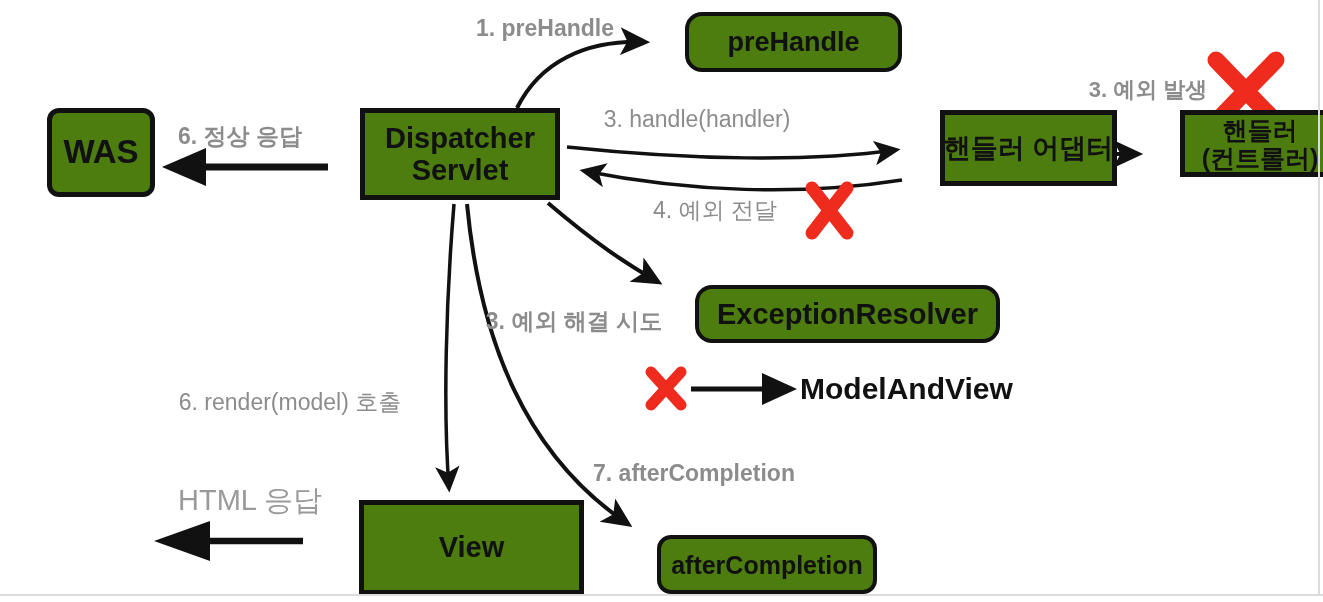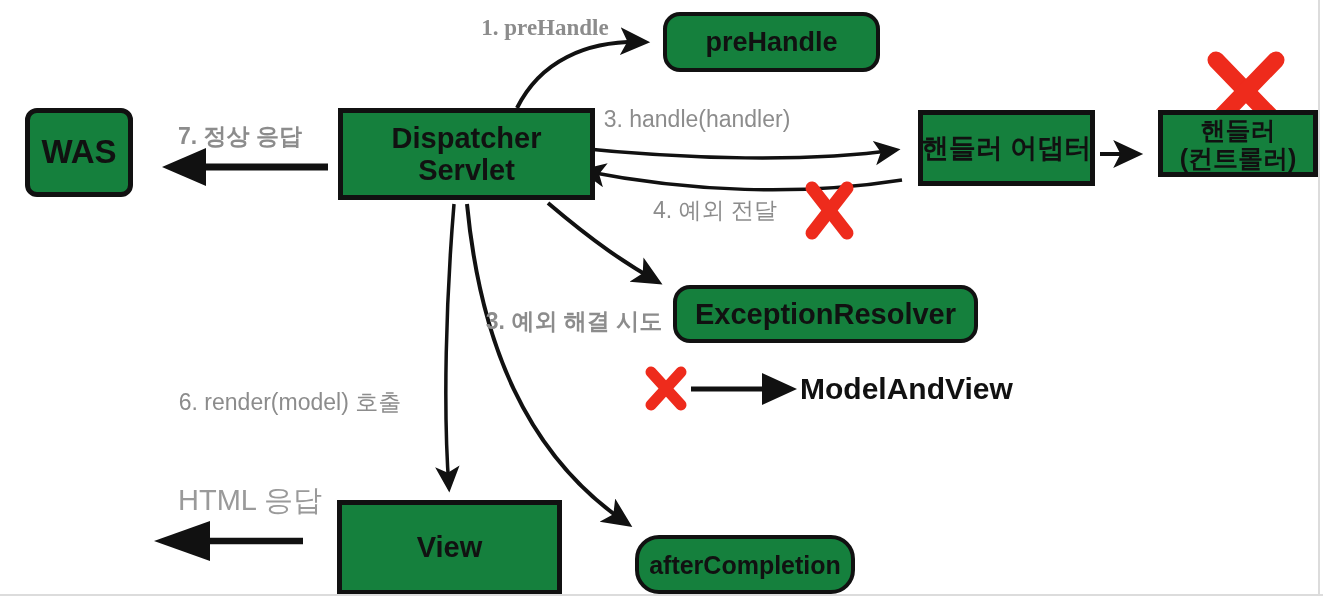--- a/index.html
+++ b/index.html
@@ -3,25 +3,25 @@
 <meta charset="utf-8">
 <style>
   html,body { margin:0; padding:0; background:#fff; }
   #stage {
     position:relative; width:1323px; height:602px; overflow:hidden;
     background:#ffffff;
     font-family:"Liberation Sans","DejaVu Sans",sans-serif;
   }
   #arrows { position:absolute; left:0; top:0; width:1323px; height:602px; }
   .box {
-    position:absolute; box-sizing:border-box; background:#15803d;
+    position:absolute; box-sizing:border-box; background:#4d7c0f;
     border:5px solid var(--stroke-black,#111);
     display:flex; flex-direction:column; align-items:center; justify-content:center;
     font-weight:bold; color:var(--stroke-black,#111);
-    text-align:center; line-height:1.12; white-space:nowrap;
+    text-align:center; line-height:1.12; white-space:nowrap;margin-left:22px;
   }
   .rounded { border-width:4px; border-radius:17px; }
   .lbl {
     position:absolute; color:var(--label-gray,#8c8c8c); white-space:nowrap;
     transform:translate(-50%,-50%); font-size:23px;
   }
   .bold { font-weight:bold; }
   .x-mark { stroke:var(--error-x,#ee2b1c); stroke-linecap:round; fill:none; }
   .stroke { stroke:var(--stroke-black,#111); fill:none; }
   .fill { fill:var(--stroke-black,#111); stroke:none; }
@@ -75,21 +75,21 @@
     <g class="x-mark" stroke-width="11">
       <path d="M 651 372 L 681 405"></path>
       <path d="M 681 372 L 651 405"></path>
     </g>
   </svg>
 
   <div class="box" style="left:25px; top:108px; width:108px; height:89px; font-size:33px;border-radius:12px;">
     <span>WAS</span>
   </div>
 
-  <div class="box" style="left:338px; top:108px; width:257px; height:92px; font-size:29px;">
+  <div class="box" style="left:338px; top:108px; width:200px; height:92px; font-size:29px;">
     <span>Dispatcher</span>
     <span>Servlet</span>
   </div>
 
   <div class="box rounded" style="left:663px; top:12px; width:217px; height:60px; font-size:27px;">
     <span>preHandle</span>
   </div>
 
   <div class="box" style="left:918px; top:110px; width:177px; height:76px; font-size:27px;">
     <span>핸들러 어댑터</span>
@@ -103,28 +103,30 @@
   <div class="box rounded" style="left:673px; top:285px; width:305px; height:58px; font-size:29px;">
     <span>ExceptionResolver</span>
   </div>
 
   <div id="mav">ModelAndView</div>
 
   <div class="box" style="left:337px; top:500px; width:225px; height:95px; font-size:29px;">
     <span>View</span>
   </div>
 
-  <div class="box rounded" style="left:635px; top:535px; width:220px; height:59px; font-size:25px; border-radius:24px;">
+  <div class="box rounded" style="left:635px; top:535px; width:220px; height:59px; font-size:25px; border-radius:14px;">
     <span>afterCompletion</span>
   </div>
 
-  <div class="lbl bold" style="left:545px; top:28px;font-family:Liberation Serif, serif;">1. preHandle</div>
+  <div class="lbl bold" style="left:545px; top:28px;">1. preHandle</div>
   <div class="lbl" style="left:697px; top:119px;">3. handle(handler)</div>
+  <div class="lbl bold" style="left:1148px; top:90px; font-size:22px;">3. 예외 발생</div>
   <div class="lbl" style="left:715px; top:210px;">4. 예외 전달</div>
   <div class="lbl bold" style="left:574px; top:321px;">3. 예외 해결 시도</div>
   <div class="lbl" style="left:290px; top:402px;">6. render(model) 호출</div>
-  <div class="lbl bold" style="left:240px; top:136px;">7. 정상 응답</div>
+  <div class="lbl bold" style="left:694px; top:473px;">7. afterCompletion</div>
+  <div class="lbl bold" style="left:240px; top:136px;">6. 정상 응답</div>
   <div class="lbl" style="left:250px; top:501px; font-size:29px; color:#9a9a9a;">HTML 응답</div>
 
   <div class="edge" style="left:1318px; top:0; width:2px; height:596px;"></div>
   <div class="edge" style="left:0; top:594px; width:1323px; height:2px;"></div>
 
 </div>
 
 </body></html>

